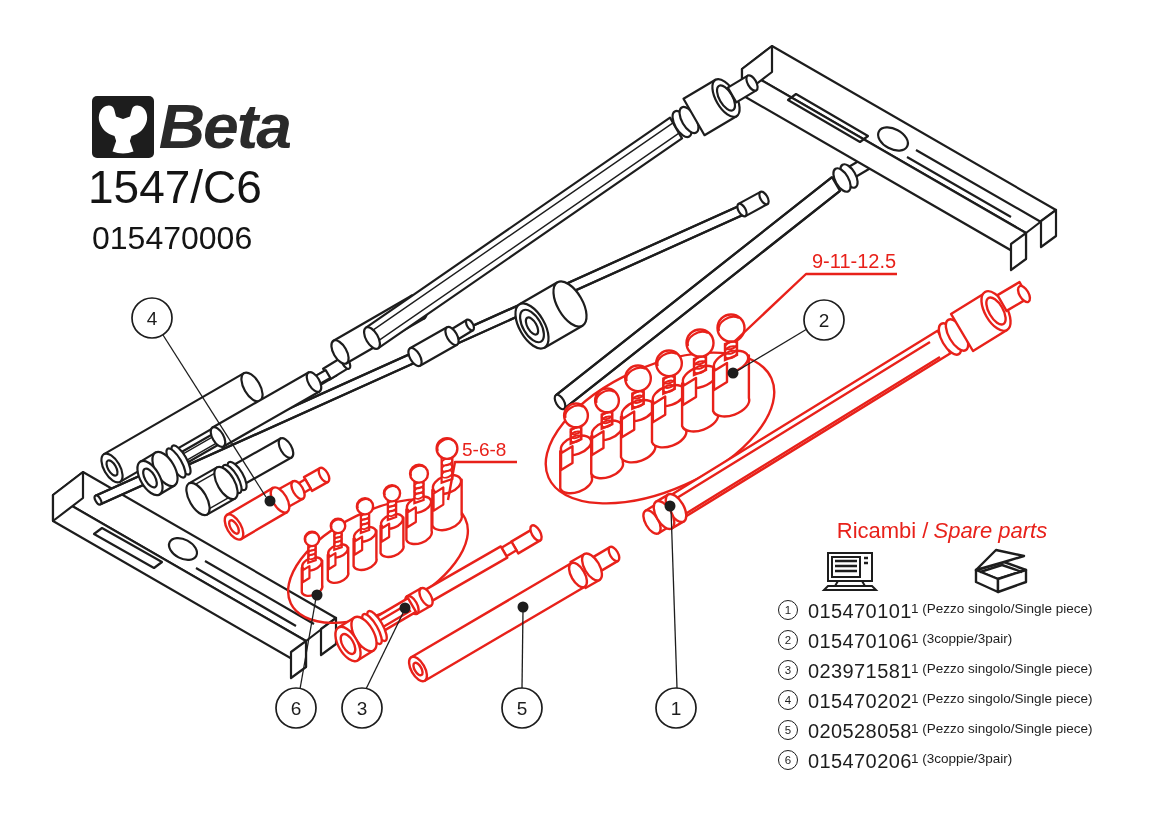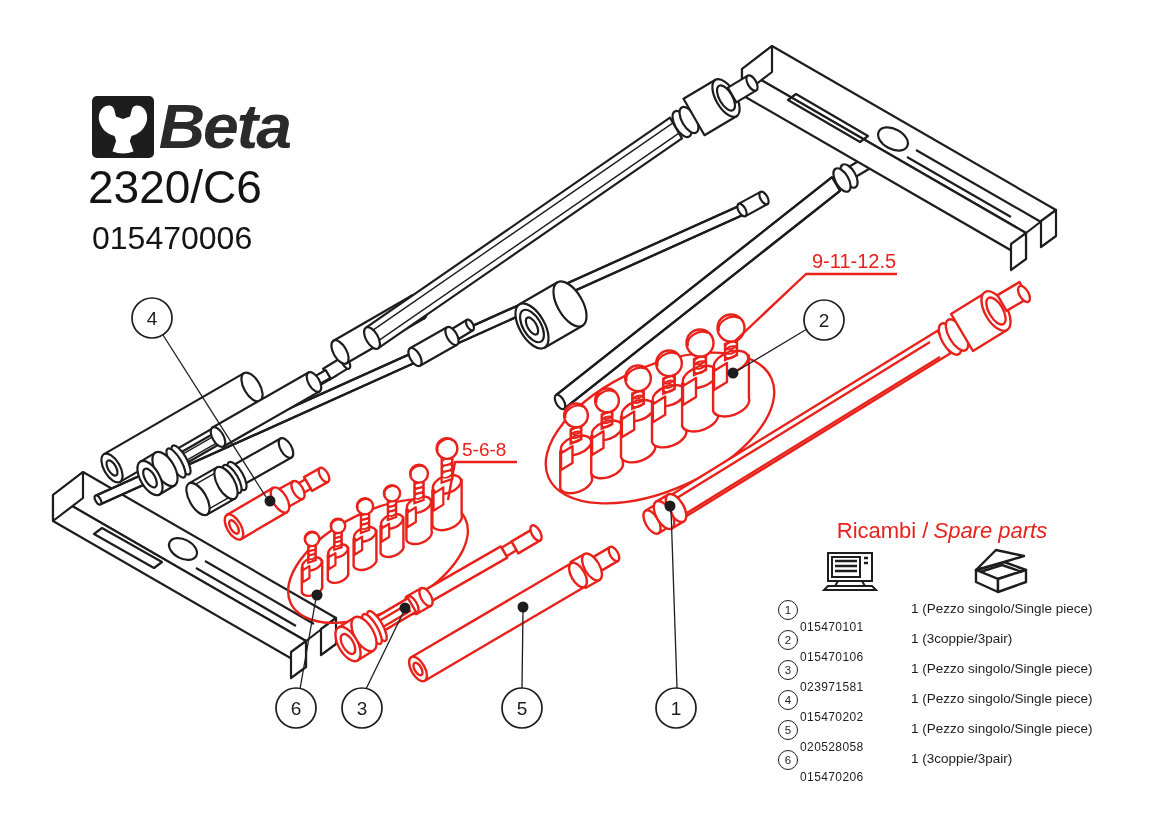--- a/index.html
+++ b/index.html
@@ -22,21 +22,21 @@
   .parts{position:absolute;left:760px;top:518px;width:400px;}
   .parts-title{text-align:center;font-size:22px;color:#e8211a;white-space:nowrap;
                padding-right:36px;}
   .parts-title .it{font-style:italic;margin-left:5px;}
   .icon-row{position:relative;height:52px;}
   .icon-computer{position:absolute;left:58px;top:6px;}
   .icon-box{position:absolute;left:206px;top:0px;}
   .prow{position:relative;height:30px;}
   .pnum{position:absolute;left:18px;top:4px;width:18px;height:18px;border:1.4px solid #1d1d1d;
         border-radius:50%;font-size:11.5px;line-height:18px;text-align:center;}
-  .pcode2{position:absolute;left:40px;top:4px;font-size:12px;letter-spacing:.4px;margin-top:20px;}
+  .pcode2{position:absolute;left:48px;top:4px;font-size:20px;letter-spacing:.4px;}
   .pqty{position:absolute;left:151px;top:5px;font-size:13.5px;}
 </style>
 </head>
 <body>
 
 <div class="stage">
 
 <svg class="draw" width="1170" height="826" viewBox="0 0 1170 826">
   <defs>
 
@@ -331,21 +331,21 @@
   <div class="brand-row">
     <svg class="logo-box" width="62" height="62" viewBox="0 0 62 62">
       <rect width="62" height="62" rx="5" fill="#1d1d1d"></rect>
       <g fill="#fff">
         <path d="M14 10 C8 12 5.5 20 7.5 26 C9.5 33 15 38 22.5 40 L24.5 46 L37.5 46 L39.5 40 C47 38 52.5 33 54.5 26 C56.5 20 54 12 48 10 C44 8.6 40.8 10.2 39.8 13.4 L38 20.5 L31 23 L24 20.5 L22.2 13.4 C21.2 10.2 18 8.6 14 10 Z"></path>
         <path d="M24.5 44 L37.5 44 L41.5 55.5 Q31 59.5 20.5 55.5 Z"></path>
       </g>
     </svg>
     <div class="beta-word">Beta</div>
   </div>
-  <div class="model">2320/C6</div>
+  <div class="model">1547/C6</div>
   <div class="pcode">015470006</div>
 </div>
 
 <div class="parts">
   <div class="parts-title">
     <span>Ricambi /</span><span class="it">Spare parts</span>
   </div>
   <div class="icon-row">
     <svg class="icon-computer" width="64" height="44" viewBox="0 0 64 44">
       <g fill="none" stroke="#1d1d1d" stroke-width="2">

